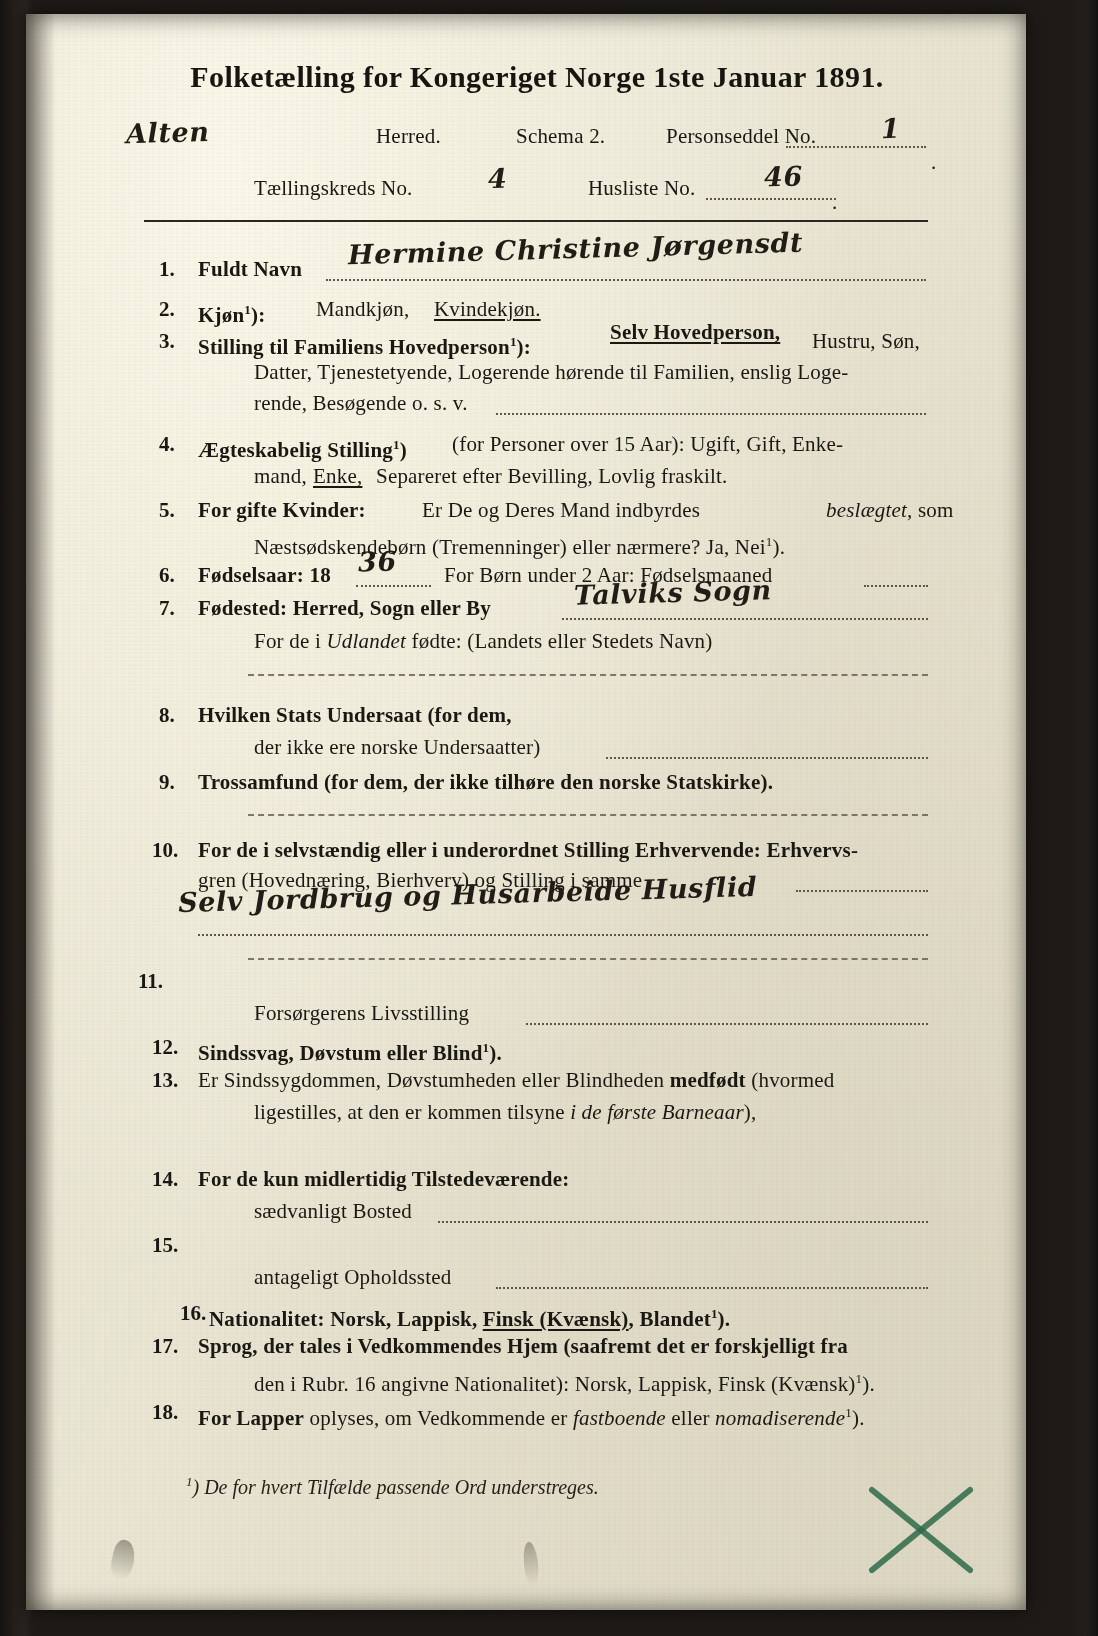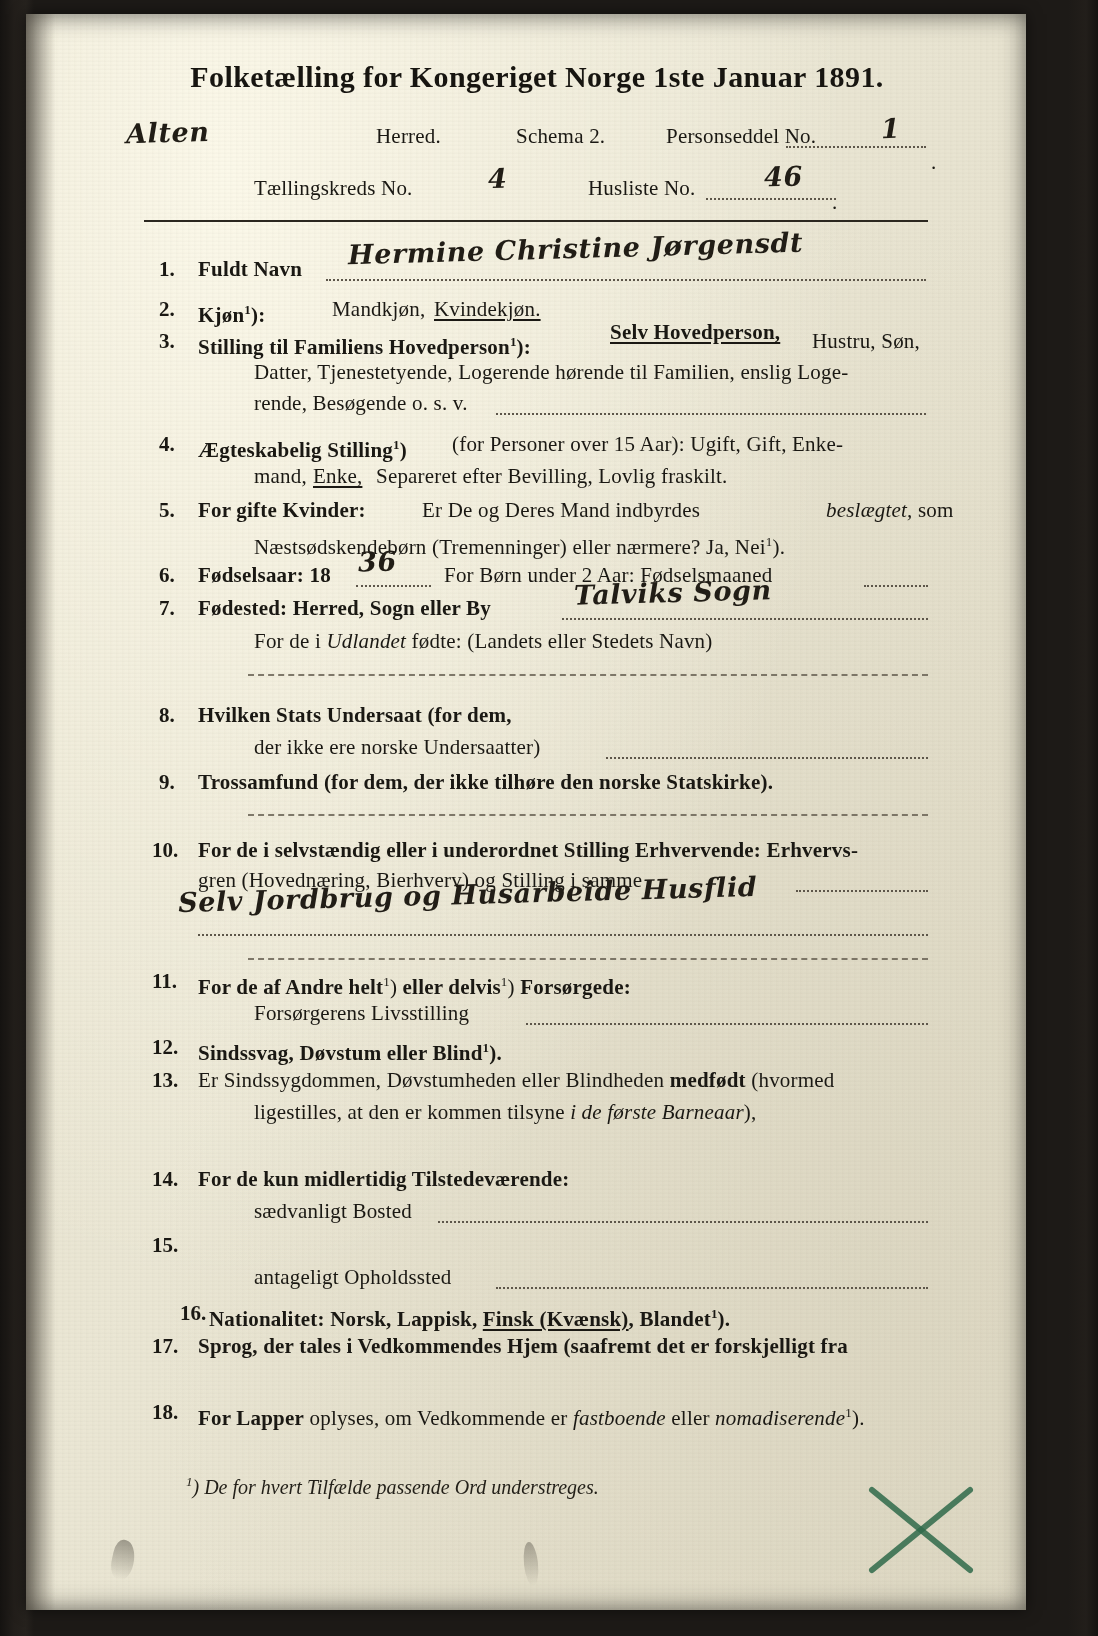--- a/index.html
+++ b/index.html
@@ -193,21 +193,21 @@
 
       <div class="idx" style="top:243px; left:133px;">1.</div>
       <div class="line-text bld" style="top:243px; left:172px;">Fuldt Navn</div>
       <div class="dots" style="top:265px; left:300px; width:600px;"></div>
       <div class="line-text" style="top:222px; left:322px;">
         <span class="hand hand-lg">Hermine Christine Jørgensdt</span>
       </div>
 
       <div class="idx" style="top:283px; left:133px;">2.</div>
       <div class="line-text bld" style="top:283px; left:172px;"><span>Kjøn</span><span class="sup">1</span>):</div>
-      <div class="line-text" style="top:283px; left:290px;margin-left:16px;">Mandkjøn,</div>
+      <div class="line-text" style="top:283px; left:290px;">Mandkjøn,</div>
       <div class="line-text ul" style="top:283px; left:408px;">Kvindekjøn.</div>
 
       <div class="idx" style="top:315px; left:133px;">3.</div>
       <div class="line-text bld" style="top:315px; left:172px;"><span>Stilling til Familiens Hovedperson</span><span class="sup">1</span>):</div>
       <div class="line-text bld ul" style="top:306px; left:584px;">Selv Hovedperson,</div>
       <div class="line-text" style="top:315px; left:786px;">Hustru, Søn,</div>
       <div class="line-text" style="top:346px; left:228px;">Datter, Tjenestetyende, Logerende hørende til Familien, enslig Loge-</div>
       <div class="line-text" style="top:377px; left:228px;">rende, Besøgende o. s. v.</div>
       <div class="dots" style="top:399px; left:470px; width:430px;"></div>
 
@@ -258,22 +258,21 @@
       <div class="line-text bld" style="top:824px; left:172px;">For de i selvstændig eller i underordnet Stilling Erhvervende: Erhvervs-</div>
       <div class="line-text" style="top:854px; left:172px;">gren (Hovednæring, Bierhverv) og Stilling i samme</div>
       <div class="dots" style="top:876px; left:770px; width:132px;"></div>
       <div class="line-text" style="top:868px; left:152px;">
         <span class="hand hand-lg">Selv Jordbrug og Husarbeide Husflid</span>
       </div>
       <div class="dots" style="top:920px; left:172px; width:730px;"></div>
 
       <div class="dash" style="top:944px; left:222px; width:680px;"></div>
 
-      <div class="idx" style="top:955px; left:126px;">11.</div>
-      <div class="line-text" style="top:955px; left:172px;"><span class="bld">For de af Andre helt</span><span class="sup">1</span>) <span class="bld">eller delvis</span><span class="sup">1</span>) <span class="bld">Forsørgede:</span></div>
+      <div class="idx" style="top:955px; left:112px;">11.</div>
       <div class="line-text" style="top:987px; left:228px;">Forsørgerens Livsstilling</div>
       <div class="dots" style="top:1009px; left:500px; width:402px;"></div>
 
       <div class="idx" style="top:1021px; left:126px;text-align:center;">12.</div>
       <div class="line-text bld" style="top:1021px; left:172px;"><span>Sindssvag, Døvstum eller Blind</span><span class="sup">1</span><span>).</span></div>
 
       <div class="idx" style="top:1054px; left:126px;">13.</div>
       <div class="line-text" style="top:1054px; left:172px;"><span>Er Sindssygdommen, Døvstumheden eller Blindheden</span> <span class="bld">medfødt</span> <span>(hvormed</span></div>
       <div class="line-text" style="top:1086px; left:228px;"><span>ligestilles, at den er kommen tilsyne</span> <span class="it">i de første Barneaar</span><span>),</span></div>
 
@@ -284,20 +283,21 @@
 
       <div class="idx" style="top:1219px; left:126px;">15.</div>
       <div class="line-text" style="top:1251px; left:228px;">antageligt Opholdssted</div>
       <div class="dots" style="top:1273px; left:470px; width:432px;"></div>
 
       <div class="idx" style="top:1287px; left:126px;margin-left:28px;">16.</div>
       <div class="line-text bld" style="top:1287px; left:172px;margin-left:11px;"><span>Nationalitet: Norsk, Lappisk,</span> <span class="ul">Finsk (Kvænsk)</span><span>, Blandet</span><span class="sup">1</span><span>).</span></div>
 
       <div class="idx" style="top:1320px; left:126px;">17.</div>
       <div class="line-text bld" style="top:1320px; left:172px;">Sprog, der tales i Vedkommendes Hjem (saafremt det er forskjelligt fra</div>
+      <div class="line-text" style="top:1352px; left:228px;"><span>den i Rubr. 16 angivne Nationalitet): Norsk, Lappisk, Finsk (Kvænsk)</span><span class="sup">1</span><span>).</span></div>
 
       <div class="idx" style="top:1386px; left:126px;">18.</div>
       <div class="line-text" style="top:1386px; left:172px;"><span class="bld">For Lapper</span> <span>oplyses, om Vedkommende er</span> <span class="it">fastboende</span> <span>eller</span> <span class="it">nomadiserende</span><span class="sup">1</span><span>).</span></div>
 
       <div class="footnote"><span class="sup">1</span><span>) De for hvert Tilfælde passende Ord understreges.</span></div>
 
       <svg class="xmark" viewBox="0 0 110 92">
         <path d="M6 6 L104 86" stroke="#2f6a4a" stroke-width="6" fill="none" stroke-linecap="round" opacity="0.85"></path>
         <path d="M104 6 L6 86" stroke="#2f6a4a" stroke-width="6" fill="none" stroke-linecap="round" opacity="0.85"></path>
       </svg>

